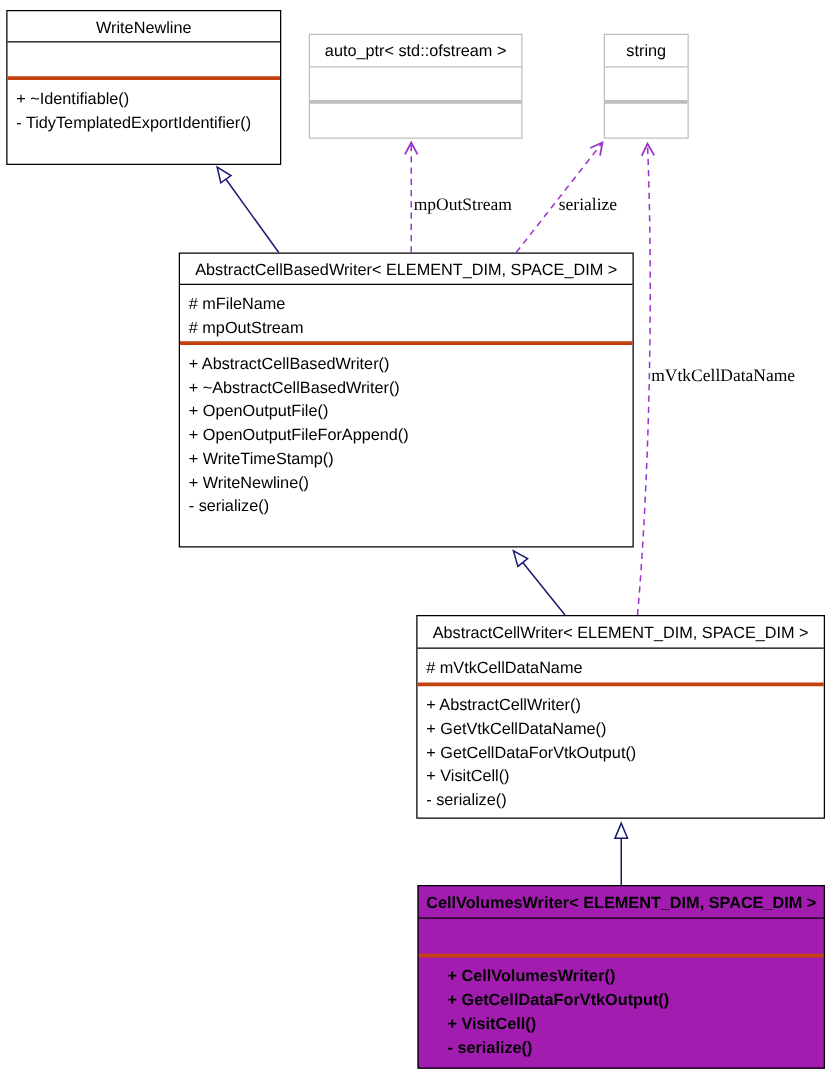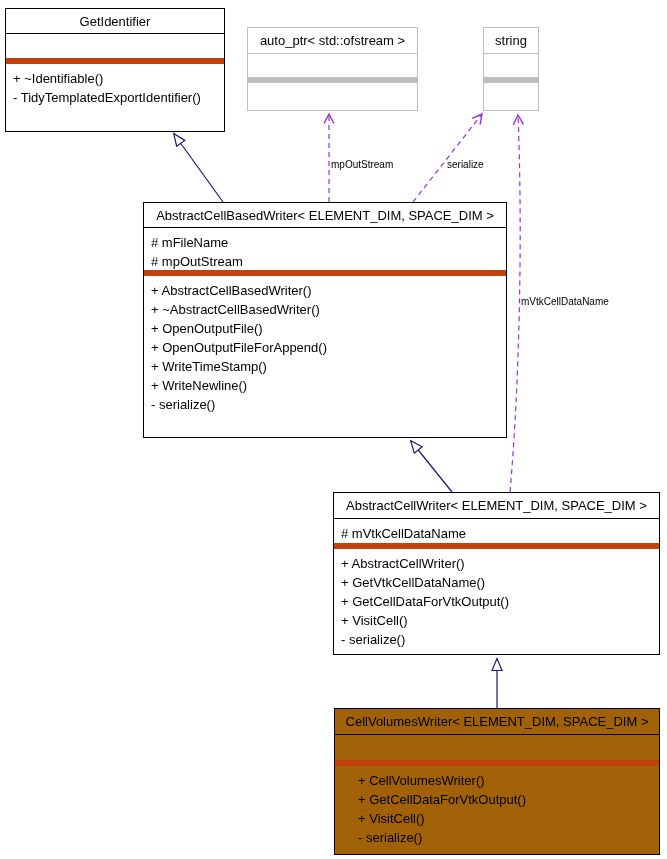--- a/index.html
+++ b/index.html
@@ -3,53 +3,53 @@
 <meta charset="utf-8">
 <style>
   html,body{margin:0;padding:0;background:#fff;}
   *{box-sizing:border-box;}
   #canvas{
     position:relative;width:667px;height:859px;background:#fff;overflow:hidden;
     font-family:"Liberation Sans","DejaVu Sans",sans-serif;color:#000;
   }
   .uml-node{position:absolute;background:#fff;border:1px solid #000;font-size:13px;}
   .uml-node.external{border-color:#bebebe;}
-  .uml-node.highlight{background:#a16207;}
+  .uml-node.highlight{background:#a21caf;font-weight:bold;}
   .uml-title{
     display:flex;align-items:center;justify-content:center;
     border-bottom:1px solid #000;text-align:center;white-space:nowrap;overflow:hidden;
   }
   .external .uml-title,.external .uml-attrs{border-bottom-color:#bebebe;}
-  .uml-attrs{border-bottom:6px solid #c2410c;padding:5px 0 0 7px;}
+  .uml-attrs{border-bottom:3px solid #c2410c;padding:5px 0 0 7px;}
   .uml-methods{padding:5px 0 0 7px;}
   .mline{height:19px;line-height:19px;white-space:nowrap;}
-  .edge-label{position:absolute;font-size:10px;line-height:15px;white-space:nowrap;}
+  .edge-label{position:absolute;font-size:14px;line-height:15px;white-space:nowrap;font-family:Liberation Serif, serif;}
   #edges{position:absolute;left:0;top:0;pointer-events:none;}
 </style>
 </head>
 <body>
 
 <div id="canvas">
 
   <div class="uml-node" style="left:5px;top:8px;width:220px;">
-    <div class="uml-title" style="height:25px;">GetIdentifier</div>
+    <div class="uml-title" style="height:25px;">WriteNewline</div>
     <div class="uml-attrs" style="height:30px;"></div>
     <div class="uml-methods" style="height:67px;">
       <div class="mline">+ ~Identifiable()</div>
       <div class="mline">- TidyTemplatedExportIdentifier()</div>
     </div>
   </div>
 
   <div class="uml-node external" style="left:247px;top:27px;width:171px;">
     <div class="uml-title" style="height:26px;">auto_ptr&lt; std::ofstream &gt;</div>
     <div class="uml-attrs" style="height:29px;"></div>
     <div class="uml-methods" style="height:27px;"></div>
   </div>
 
-  <div class="uml-node external" style="left:483px;top:27px;width:56px;">
+  <div class="uml-node external" style="left:483px;top:27px;width:68px;">
     <div class="uml-title" style="height:26px;">string</div>
     <div class="uml-attrs" style="height:29px;"></div>
     <div class="uml-methods" style="height:27px;"></div>
   </div>
 
   <div class="uml-node" style="left:143px;top:202px;width:364px;">
     <div class="uml-title" style="height:25px;">AbstractCellBasedWriter&lt; ELEMENT_DIM, SPACE_DIM &gt;</div>
     <div class="uml-attrs" style="height:48px;">
       <div class="mline"># mFileName</div>
       <div class="mline"># mpOutStream</div>

